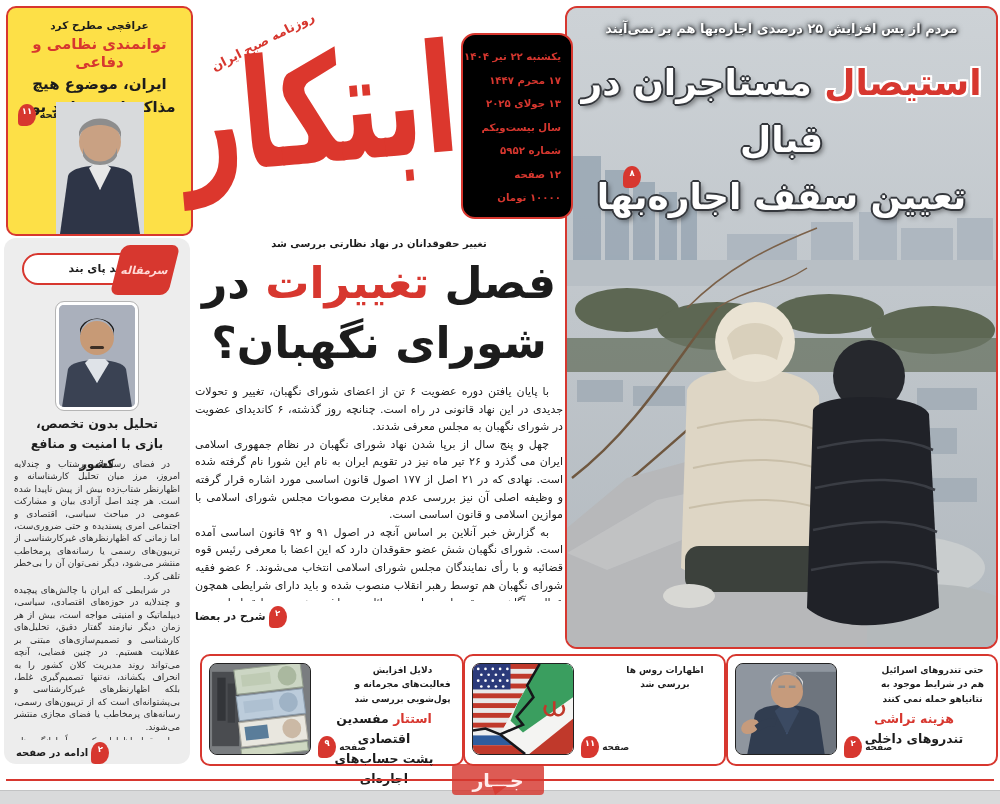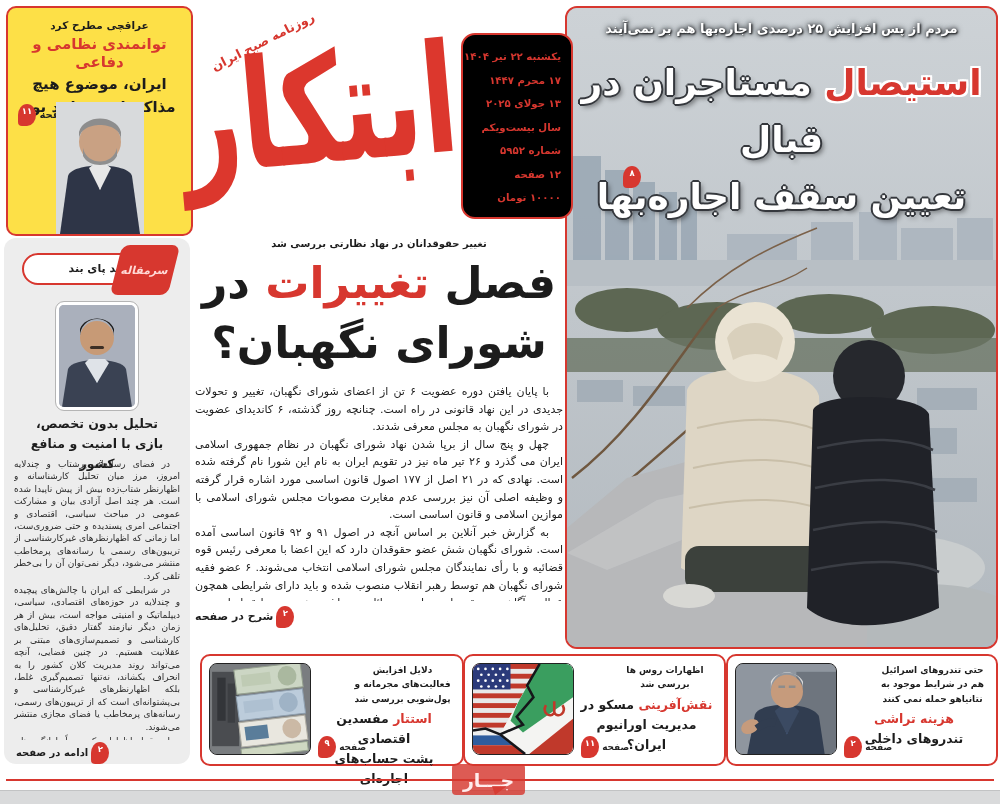--- a/index.html
+++ b/index.html
@@ -151,21 +151,21 @@
   .btxt{position:absolute;left:112px;right:8px;top:7px;bottom:4px;}
   .b-kicker{font-size:9px;font-weight:bold;text-align:center;line-height:1.6;margin-left:37px;}
   .b-head{font-size:12.5px;font-weight:bold;text-align:center;line-height:1.6;margin-top:3px;}
   .b-page{position:absolute;left:2px;bottom:2px;font-size:9px;font-weight:bold;}
   .b-page .badge{margin-left:2px;}
 
   
   #redline{position:absolute;left:6px;right:6px;top:779px;height:2px;background:var(--red);}
   #graystrip{position:absolute;left:0;right:0;top:790px;height:14px;background:#d9dadb;border-top:1px solid #c2c3c4;}
   #jaaar{
-    position:absolute;left:452px;top:764px;width:73px;height:31px;z-index:6;
+    position:absolute;left:452px;top:764px;width:92px;height:31px;z-index:6;
     background:rgba(214,55,46,.82);border-radius:4px;
     display:flex;align-items:center;justify-content:center;
     color:#ffecec;font-size:19px;font-weight:bold;letter-spacing:1px;
   }
   #jaaar:after{
     content:'';position:absolute;bottom:-9px;left:40px;
     border:9px solid transparent;border-top-color:rgba(214,55,46,.82);
     border-left-width:3px;border-right-width:12px;
   }
 </style>
@@ -294,21 +294,21 @@
     <div class="m-headline">
       <div><span>فصل</span> <span class="red">تغییرات</span> <span>در</span></div>
       <div>شورای نگهبان؟</div>
     </div>
     <div class="m-body">
       <p>با پایان یافتن دوره عضویت ۶ تن از اعضای شورای نگهبان، تغییر و تحولات جدیدی در این نهاد قانونی در راه است. چنانچه روز گذشته، ۶ کاندیدای عضویت در شورای نگهبان به مجلس معرفی شدند.</p>
       <p>چهل و پنج سال از برپا شدن نهاد شورای نگهبان در نظام جمهوری اسلامی ایران می گذرد و ۲۶ تیر ماه نیز در تقویم ایران به نام این شورا نام گرفته شده است. نهادی که در ۲۱ اصل از ۱۷۷ اصول قانون اساسی مورد اشاره قرار گرفته و وظیفه اصلی آن نیز بررسی عدم مغایرت مصوبات مجلس شورای اسلامی با موازین اسلامی و قانون اساسی است.</p>
       <p>به گزارش خبر آنلاین بر اساس آنچه در اصول ۹۱ و ۹۲ قانون اساسی آمده است. شورای نگهبان شش عضو حقوقدان دارد که این اعضا با معرفی رئیس قوه قضائیه و با رأی نمایندگان مجلس شورای اسلامی انتخاب می‌شوند. ۶ عضو فقیه شورای نگهبان هم توسط رهبر انقلاب منصوب شده و باید دارای شرایطی همچون عدالت، آگاهی به مقتضیات زمان و مسائل روز باشند. همچنین، طبق اصل نود و دوم قانون اساسی، اعضای شورای نگهبان برای مدت شش سال انتخاب می‌شوند ولی در نخستین دوره پس از گذشت سه سال، نیمی از اعضای هر گروه به قید قرعه تغییر می کند و اعضای جدیدی به جای آنها انتخاب می‌شوند. حال با پایان یافتن دوره عضویت ۶ تن از این اعضای شورای نگهبان، تغییر و تحولات جدیدی در این نهاد قانونی در راه است. چنانچه روز گذشته، ۶ کاندیدای عضویت در شورای نگهبان به مجلس دوازدهم معرفی شدند.</p>
     </div>
     <div class="m-cont">
-      <span class="badge">۲</span><span>شرح در صفحه</span>
+      <span class="badge">۲</span><span>شرح در بعضا</span>
     </div>
   </div>
 
   <div class="abs" id="editorial">
     <div id="ed-capsule">سعید پای بند</div>
     <div id="ed-ribbon">سرمقاله</div>
     <div id="author-photo">
       <svg width="76" height="102" viewBox="0 0 76 102">
         <rect width="76" height="102" fill="#aab0bc"></rect>
         <path d="M9,64 C13,52 63,52 67,64 L73,102 L3,102 Z" fill="#3a4253"></path>
@@ -427,24 +427,20 @@
         </g>
         <g stroke="#15161a" stroke-width="2.5" fill="none">
           <path d="M64,0 L52,22 L58,34 L42,54 L48,62 L26,72"></path>
           <path d="M26,72 L12,66 L0,68"></path>
           <path d="M26,72 L50,92"></path>
         </g>
       </svg>
     </div>
     <div class="btxt">
       <div class="b-kicker">اظهارات روس ها بررسی شد</div>
-      <div class="b-head">
-        <span class="red">نقش‌آفرینی</span> <span>مسکو در</span><br>
-        <span>مدیریت اورانیوم ایران؟</span>
-      </div>
       <div class="b-page pgrow">
         <span>صفحه</span>
         <span class="badge">۱۱</span>
       </div>
     </div>
   </div>
 
   <div class="bbox" id="bbox-pezeshkian">
     <div class="bimg">
       <svg width="100" height="90" viewBox="0 0 106 92" preserveAspectRatio="none">

